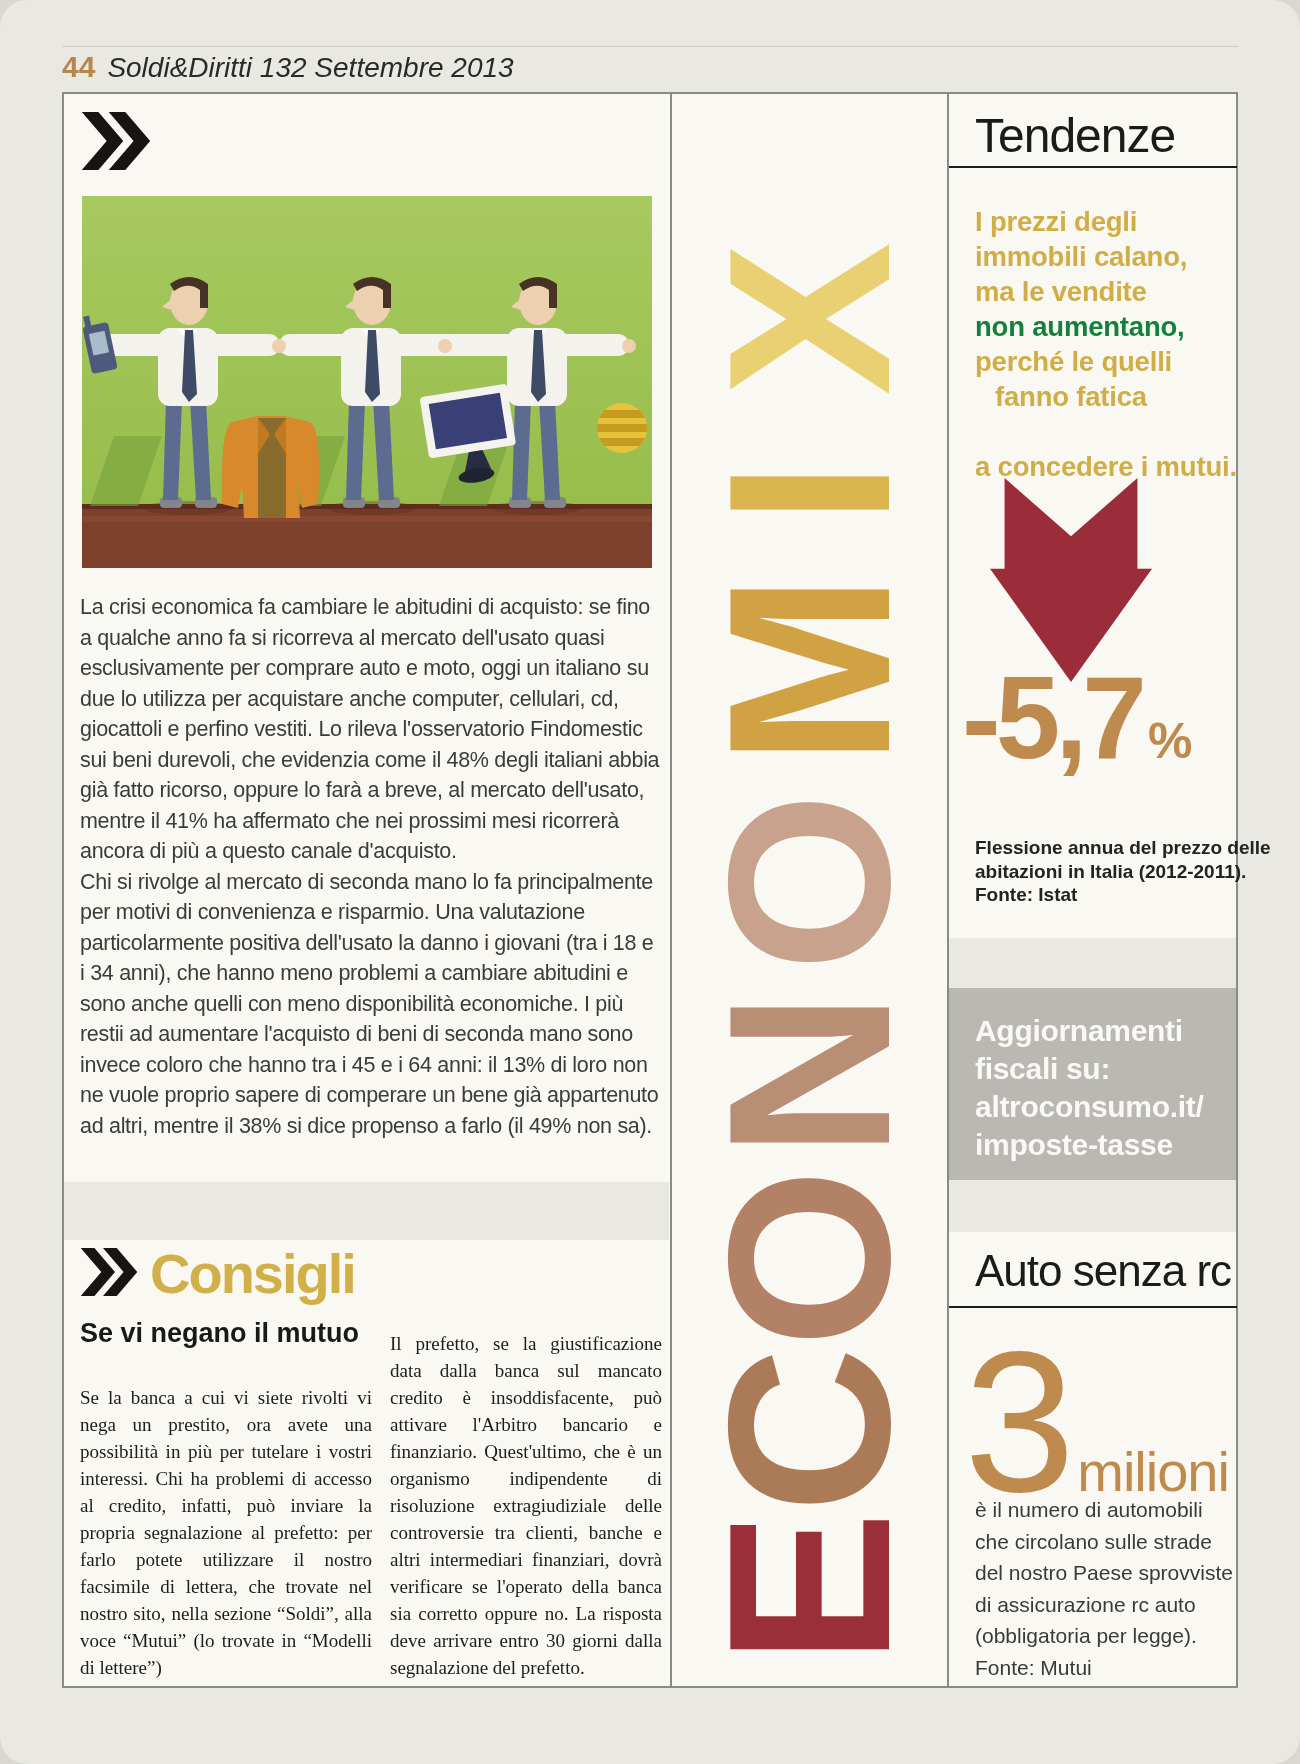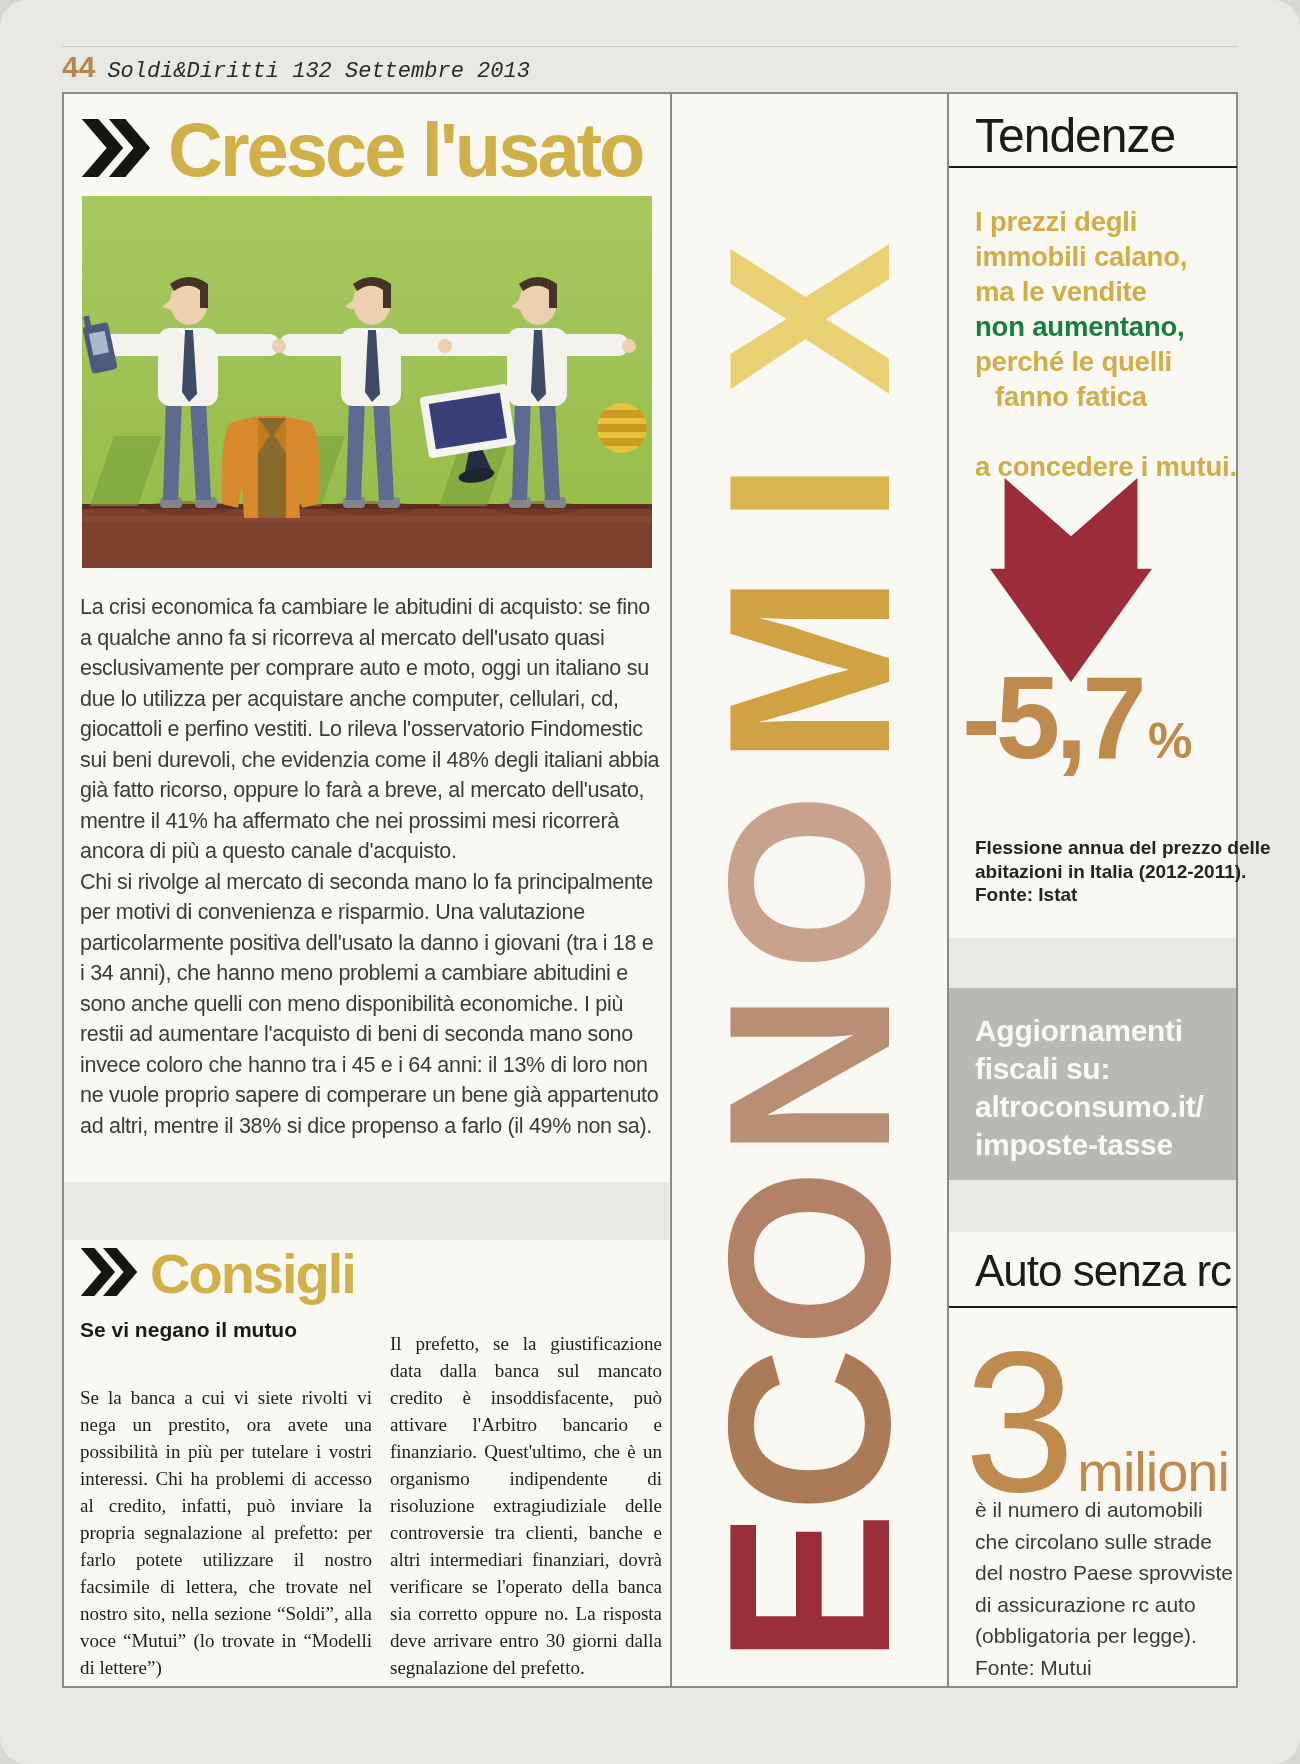--- a/index.html
+++ b/index.html
@@ -3,35 +3,35 @@
 <meta charset="utf-8">
 <style>
   html,body{margin:0;padding:0;background:#d8d7d2;}
   .page{position:relative;width:1300px;height:1764px;background:#e9e8e2;overflow:hidden;
         font-family:"Liberation Sans",sans-serif;border-radius:27px;}
   .abs{position:absolute;}
   
   .top-rule{left:62px;top:46px;width:1176px;height:1px;background:#ccccc5;}
   .masthead{left:62px;top:50px;display:flex;align-items:baseline;gap:12px;}
   .pagenum{font-size:30px;font-weight:bold;}
-  .issue{font-family:Liberation Mono, monospace;font-style:italic;font-size:22px;color:#2a2a27;}
+  .issue{font-family:Liberation Sans, sans-serif;font-style:italic;font-size:28px;color:#2a2a27;}
   
   .panel{left:62px;top:92px;width:1176px;height:1596px;background:#f9f8f3;
          border:2px solid #8b8b85;box-sizing:border-box;}
   .vrule{top:92px;height:1596px;width:2px;background:#8b8b85;}
   .bg-strip{background:#e9e8e2;}
   
   .title-row{left:80px;top:112px;display:flex;align-items:center;gap:16px;}
   .title-row h1{margin:0;font-size:76px;letter-spacing:-3px;font-weight:bold;line-height:1;}
   .consigli-row{left:80px;top:1246px;display:flex;align-items:center;gap:12px;}
   .consigli-row h2{margin:0;font-size:56px;letter-spacing:-2px;font-weight:bold;line-height:1;}
   .illu{left:82px;top:196px;width:570px;height:372px;}
   .article{left:80px;top:592px;width:580px;color:#3b3b39;}
   .article p{margin:0;font-size:21.5px;line-height:30.5px;letter-spacing:-0.3px;}
-  .subhead{left:80px;top:1318px;font-size:21px;font-weight:bold;color:#191917;}
+  .subhead{left:80px;top:1318px;font-size:27px;font-weight:bold;color:#191917;}
   .sercol{font-family:"Liberation Serif",serif;font-size:19px;line-height:27px;
           text-align:justify;color:#1c1c1a;}
   .col1{left:80px;top:1384px;width:292px;}
   .col2{left:390px;top:1330px;width:272px;}
   
   .economix{left:673px;top:216px;width:274px;display:flex;flex-direction:column;align-items:center;}
   .eco-slot{display:flex;align-items:center;justify-content:center;margin-bottom:12px;}
   .eco-letter{font-weight:bold;font-size:230px;line-height:60px;transform:rotate(-90deg);}
   
   .tendenze-head{left:975px;top:108px;font-size:48px;letter-spacing:-1px;color:#1b1b19;}
@@ -67,21 +67,20 @@
   <div class="abs vrule" style="left:670px;"></div>
   <div class="abs vrule" style="left:947px;"></div>
 
   <div class="abs title-row">
     <span>
       <svg width="72" height="58" viewBox="0 0 66 56">
         <polygon points="0,0 16,0 40,28 16,56 0,56 24,28" fill="#161514"></polygon>
         <polygon points="26,0 42,0 66,28 42,56 26,56 50,28" fill="#161514"></polygon>
       </svg>
     </span>
-    <h1 style="color: rgb(210, 176, 73);">Cresce l'usato</h1>
   </div>
 
   <div class="abs illu">
     <svg width="570" height="372" viewBox="0 0 570 372">
       <defs>
         <linearGradient id="grassbg" x1="0" y1="0" x2="0" y2="1">
           <stop offset="0" stop-color="#a7c960"></stop>
             <stop offset="1" stop-color="#94bb48"></stop>
         </linearGradient>
         <clipPath id="ballclip">

